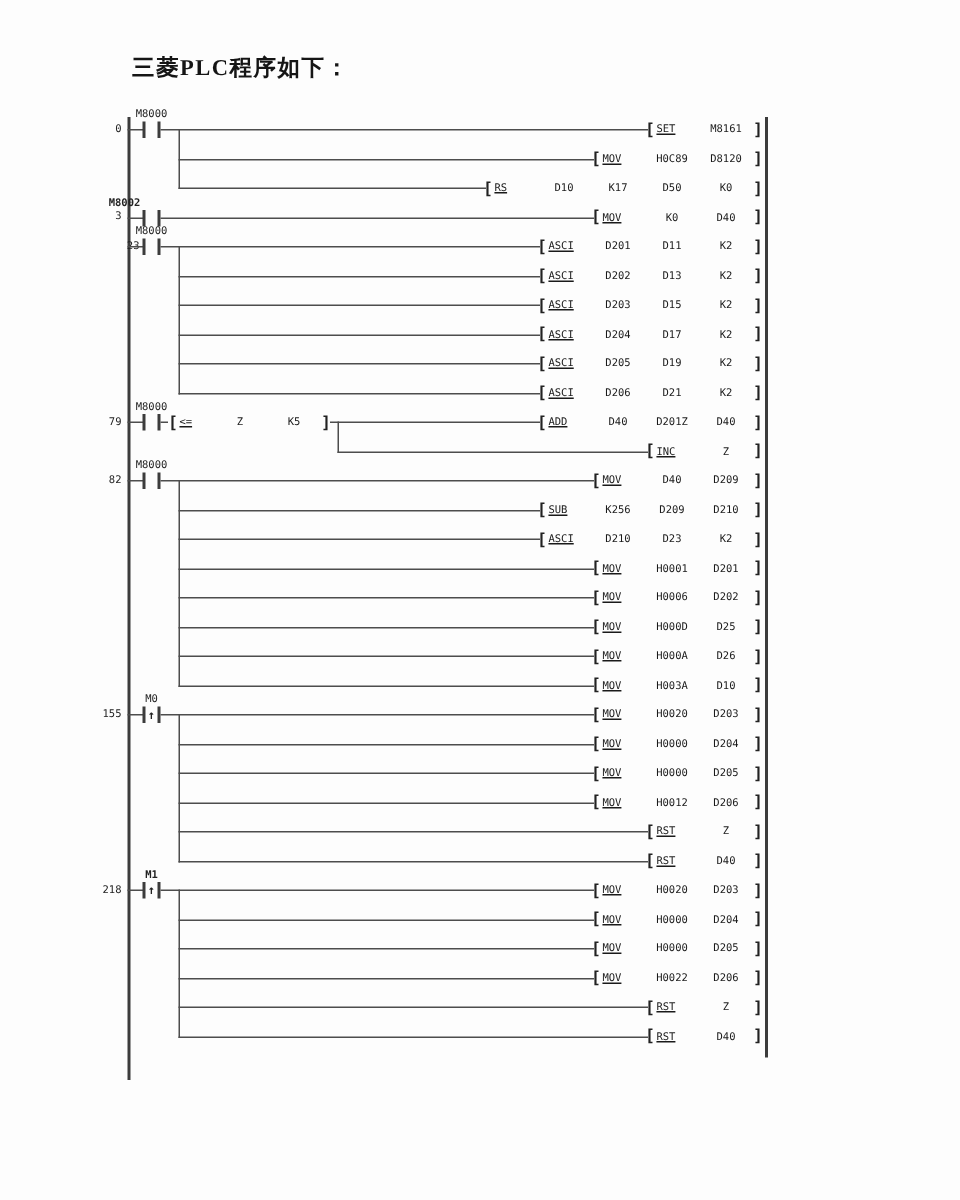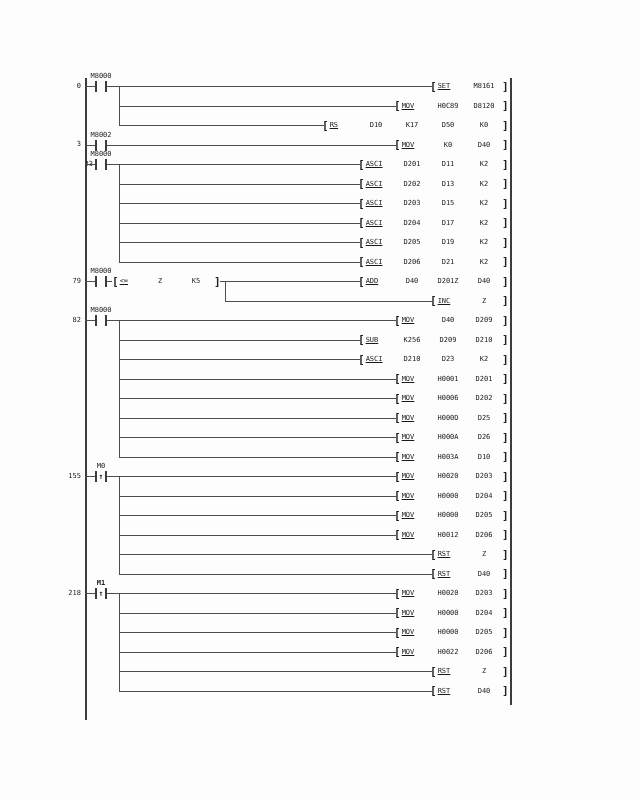--- a/index.html
+++ b/index.html
@@ -23,20 +23,21 @@
   .br    { font-size:11px; font-weight:700; color:#222; line-height:11px; }
   .cbr   { width:6px; display:inline-flex; justify-content:flex-start; }
   .mn    { margin-left:1px;text-decoration:underline; }
   .arrow { position:absolute; width:9px; text-align:center; font-size:8px; font-weight:700;
            color:#222; line-height:11px; }
 </style>
 </head>
 <body>
 
 <div class="screen">
+  <div class="title">三菱PLC程序如下：</div>
   <div class="ladder" id="ladder">
       <div class="rail" style="left: 85px; top: 78px; height: 642px;"></div>
       <div class="rail" style="left: 510px; top: 78px; height: 627px;"></div>
       <div class="step" style="left: 38px; width: 43px; top: 81.5px;">0</div>
       <div class="wire" style="left: 85px; top: 86px; width: 11px;"></div>
       <div class="bar" style="left: 95px; top: 81px;"></div>
       <div class="bar" style="left: 105px; top: 81px;"></div>
       <div class="clabel" style="left: 79px; width: 44px; top: 72px;">M8000</div>
       <div class="instr" style="left: 430px; top: 79.5px;">
         <span class="cell mnem">
@@ -67,21 +68,21 @@
         <span class="cell op">D50</span>
         <span class="cell op">K0</span>
         <span class="br cbr">]</span>
       </div>
       <div class="wire" style="left: 119px; top: 125px; width: 205px;"></div>
       <div class="vwire" style="left: 119px; top: 86px; height: 40px;"></div>
       <div class="step" style="left: 38px; width: 43px; top: 140px;">3</div>
       <div class="wire" style="left: 85px; top: 144.5px; width: 11px;"></div>
       <div class="bar" style="left: 95px; top: 139.5px;"></div>
       <div class="bar" style="left: 105px; top: 139.5px;"></div>
-      <div class="clabel" style="left: 79px; width: 44px; top: 130.5px;">M8002</div>
+      <div class="clabel" style="left: 61px; width: 44px; top: 130.5px; font-weight: bold;">M8002</div>
       <div class="instr" style="left: 394px; top: 138px;">
         <span class="cell mnem">
           <span class="br">[</span>
           <span class="mn">MOV</span>
         </span>
         <span class="cell op">K0</span>
         <span class="cell op">D40</span>
         <span class="br cbr">]</span>
       </div>
       <div class="wire" style="left: 107px; top: 144.5px; width: 289px;"></div>

